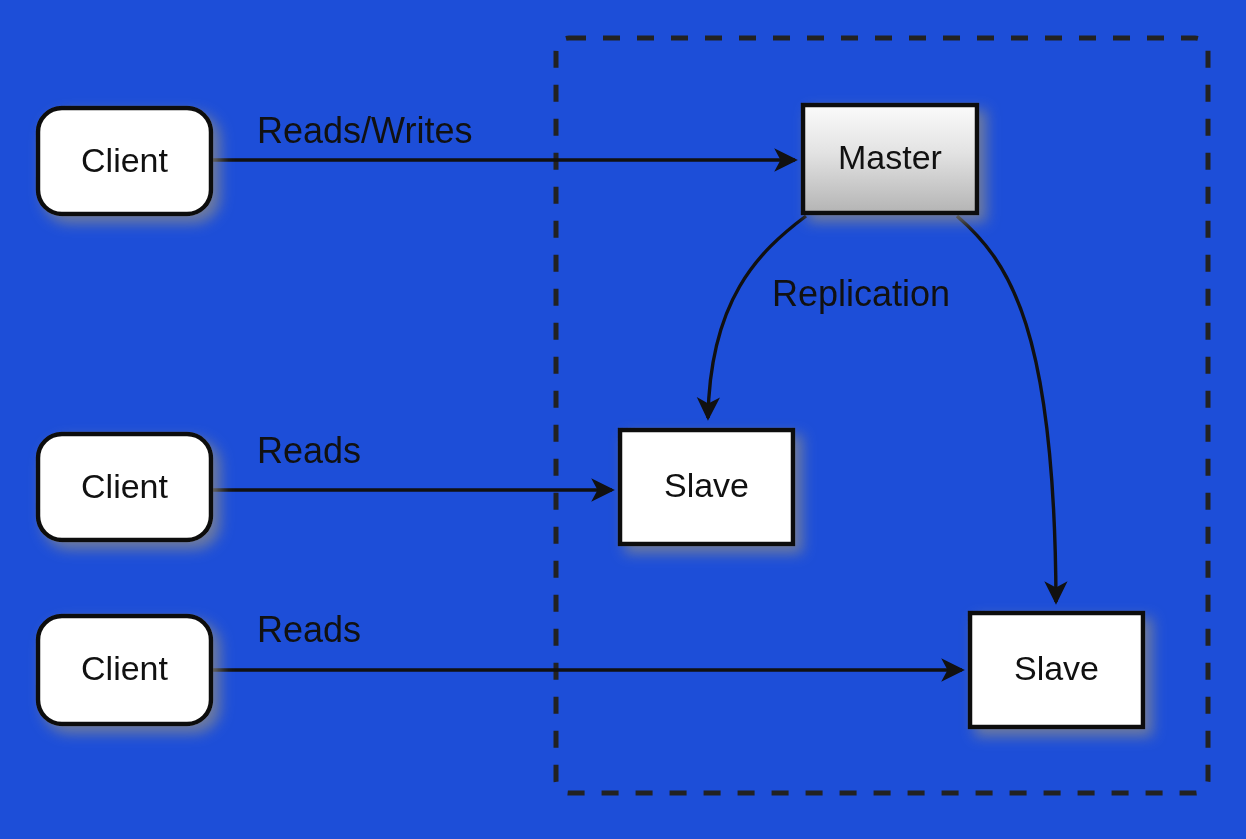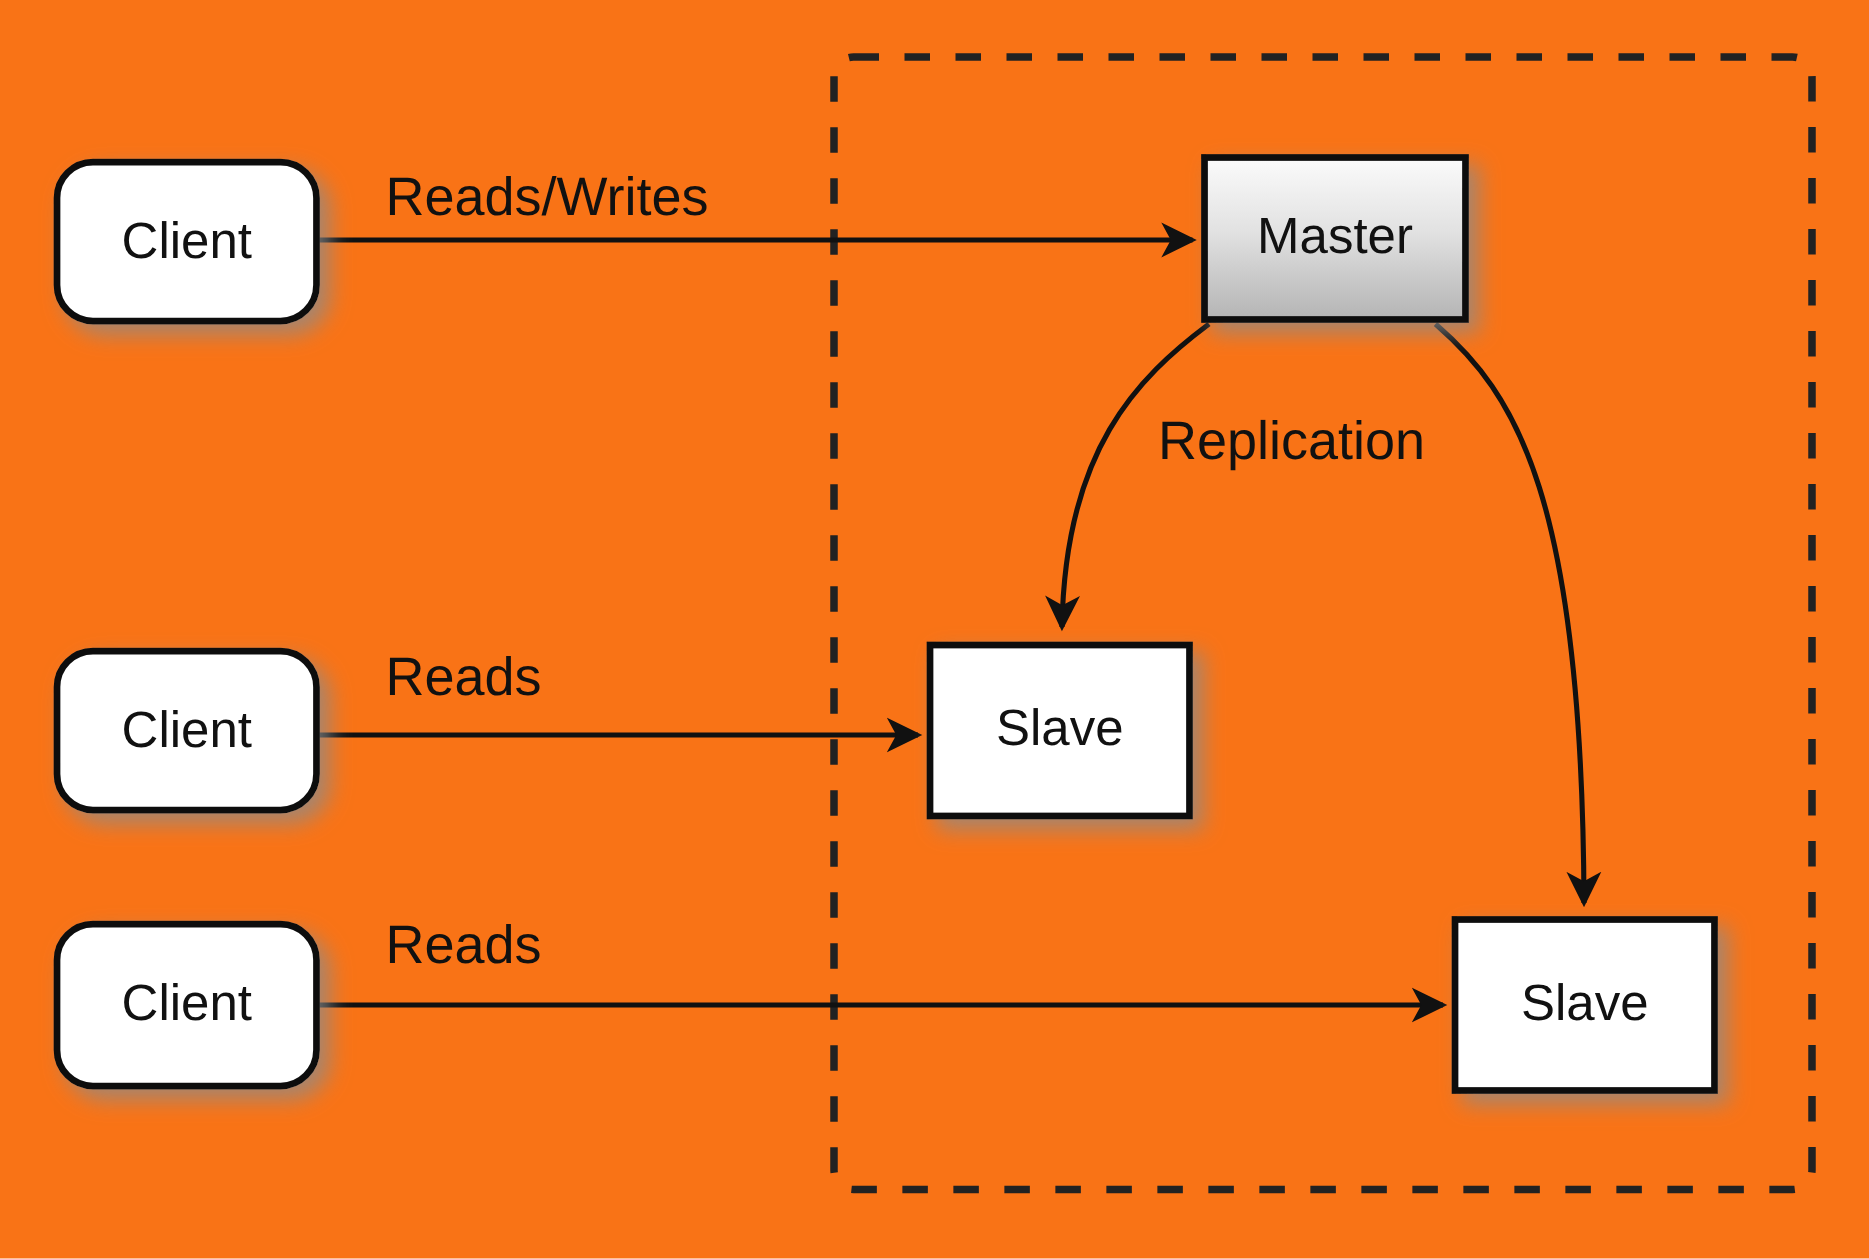--- a/index.html
+++ b/index.html
@@ -8,21 +8,21 @@
     background: #ffffff;
   }
   body {
     font-family: "Liberation Sans", sans-serif;
     -webkit-font-smoothing: antialiased;
   }
   #canvas {
     position: relative;
     width: 1246px;
     height: 839px;
-    background: #f97316;
+    background: #1d4ed8;
     overflow: hidden;
   }
   #diagram-svg {
     position: absolute;
     top: 0;
     left: 0;
     width: 1246px;
     height: 839px;
   }
   .node-label {

